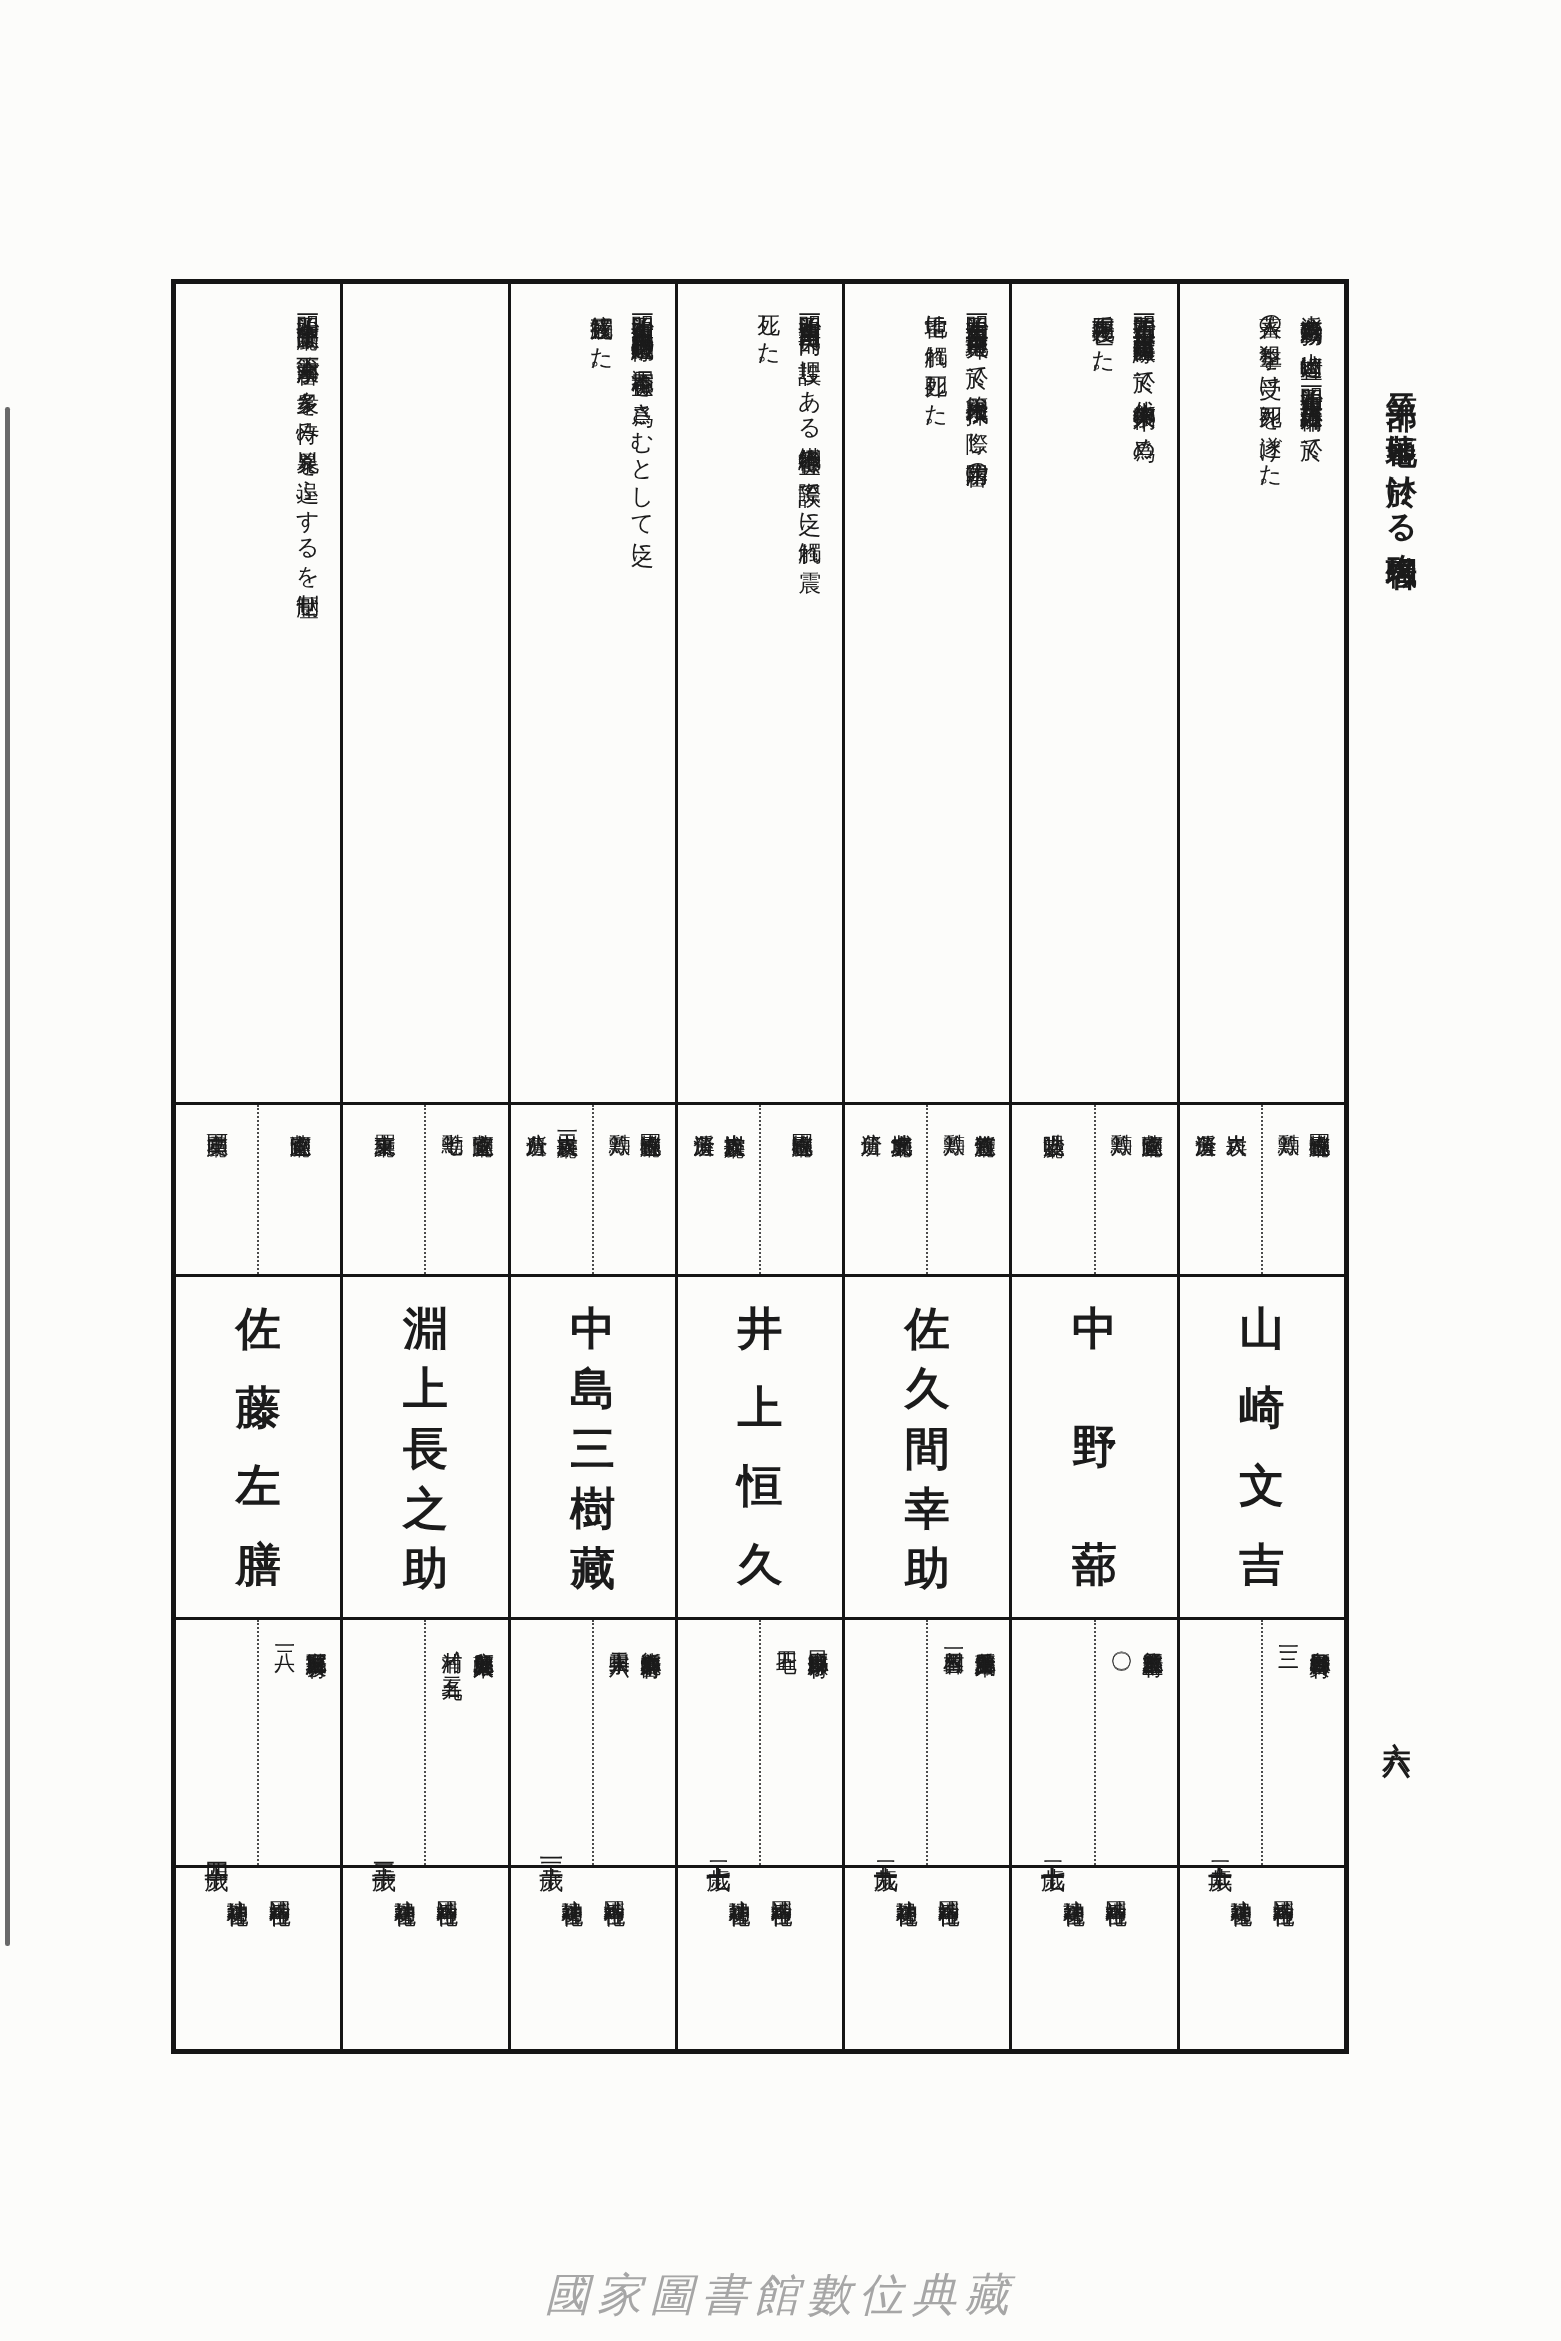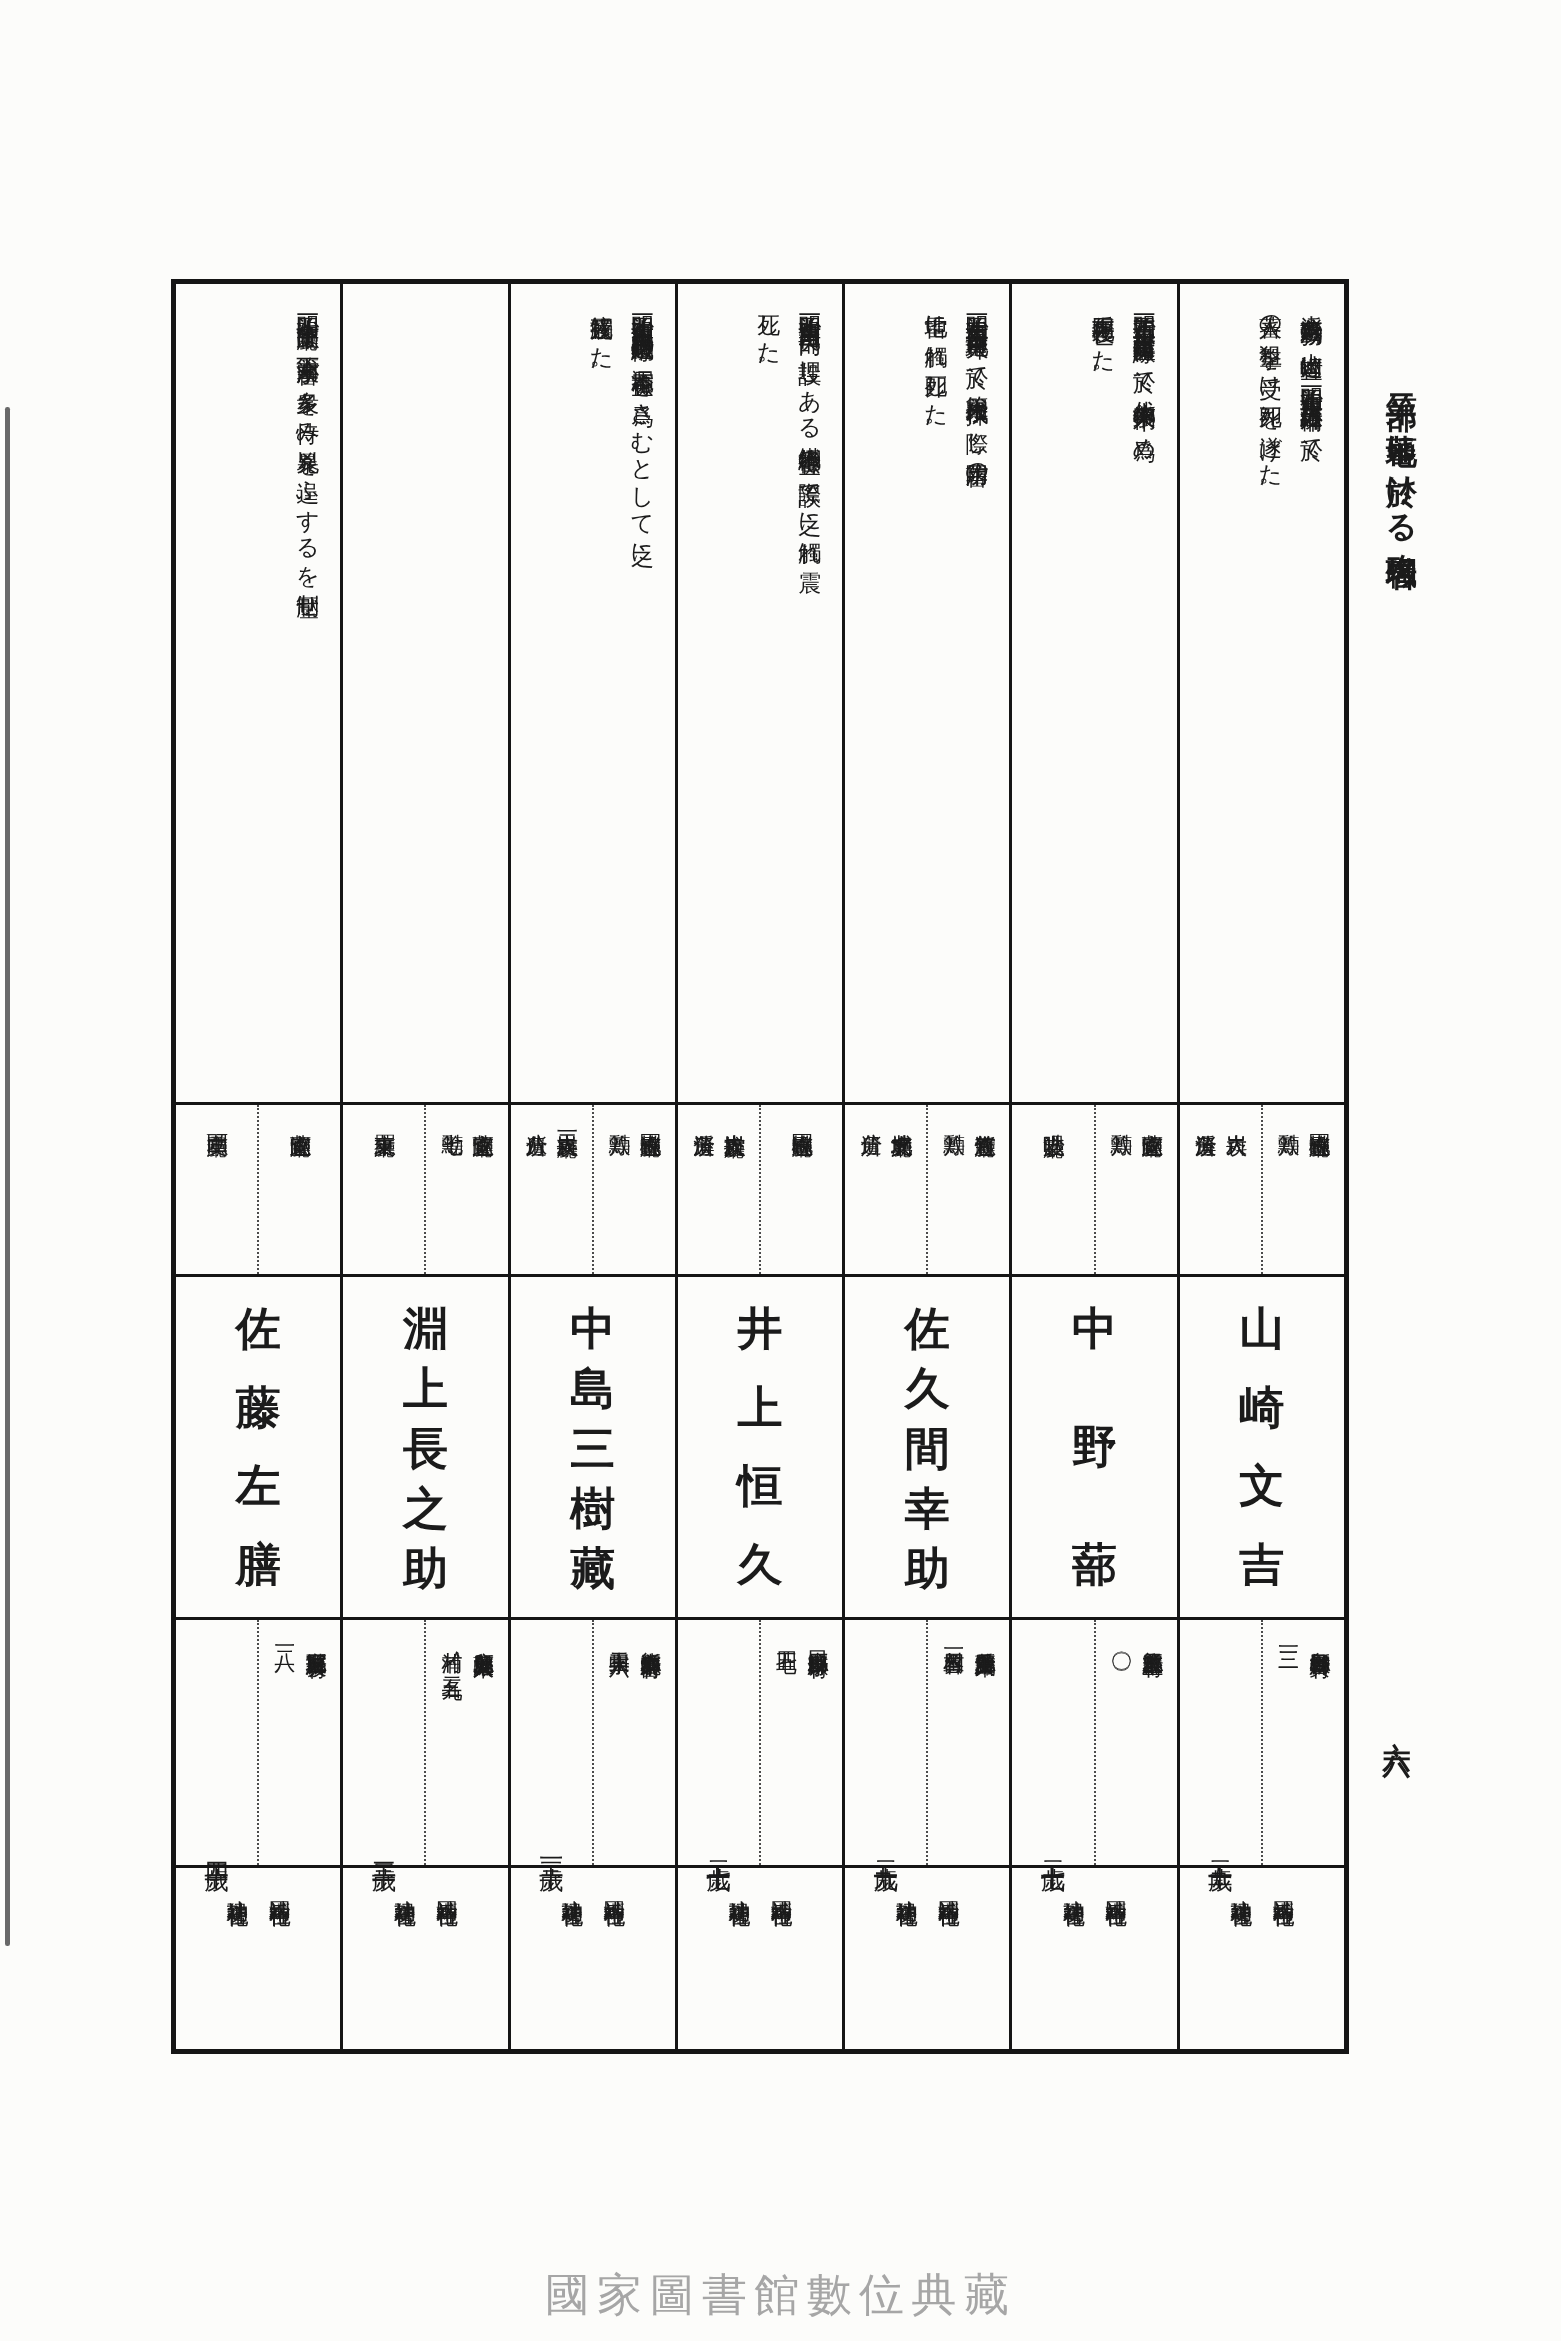--- a/index.html
+++ b/index.html
@@ -80,21 +80,21 @@
     z-index:40; white-space:nowrap; opacity:.93;
   }
   .wm-latin {
     position:absolute; left:1020px; top:1291px;
     font-size:39px; color:#9d9d9d; z-index:40; white-space:nowrap;
     letter-spacing:0.7px;
   }
   .wm-footer {
     position:absolute; left:50%; top:2265px; transform:translateX(-50%);
     font-size:45px; color:#a6a6a6; letter-spacing:7.4px;
-    z-index:40; white-space:nowrap;
+    z-index:40; white-space:nowrap;font-style:italic;
   }
 
   
   .scan-streak {
     position:absolute; left:5.2px; top:407px; width:4.5px; height:1539px;
     background:#2a2a2a; opacity:.7; border-radius:2.2px; z-index:3;
   }
 </style>
 </head>
 <body>

